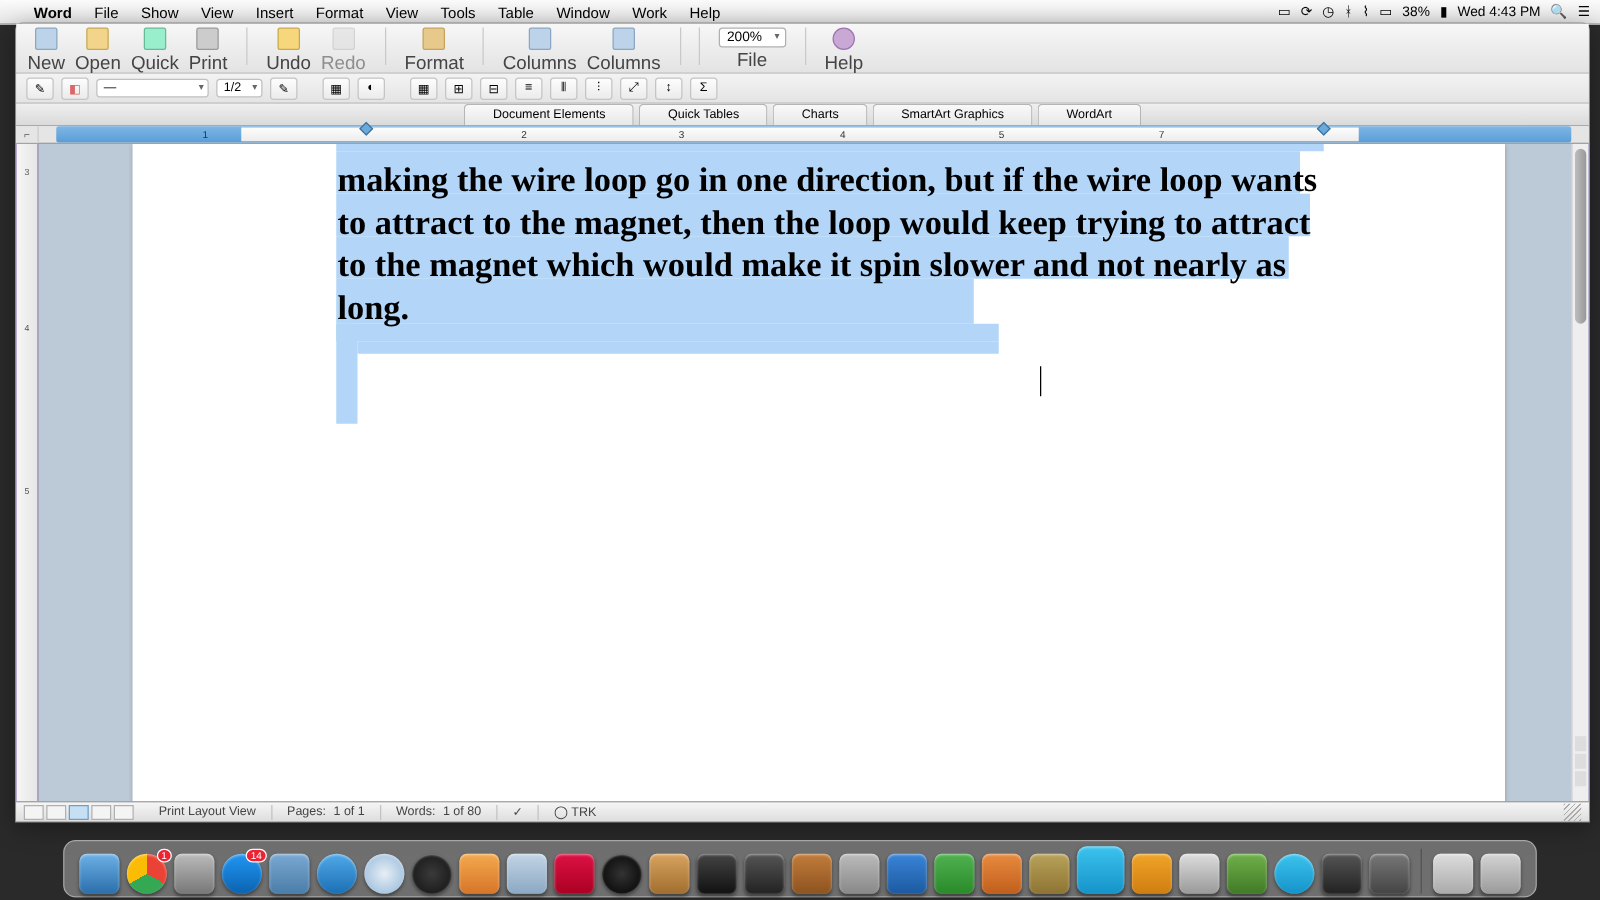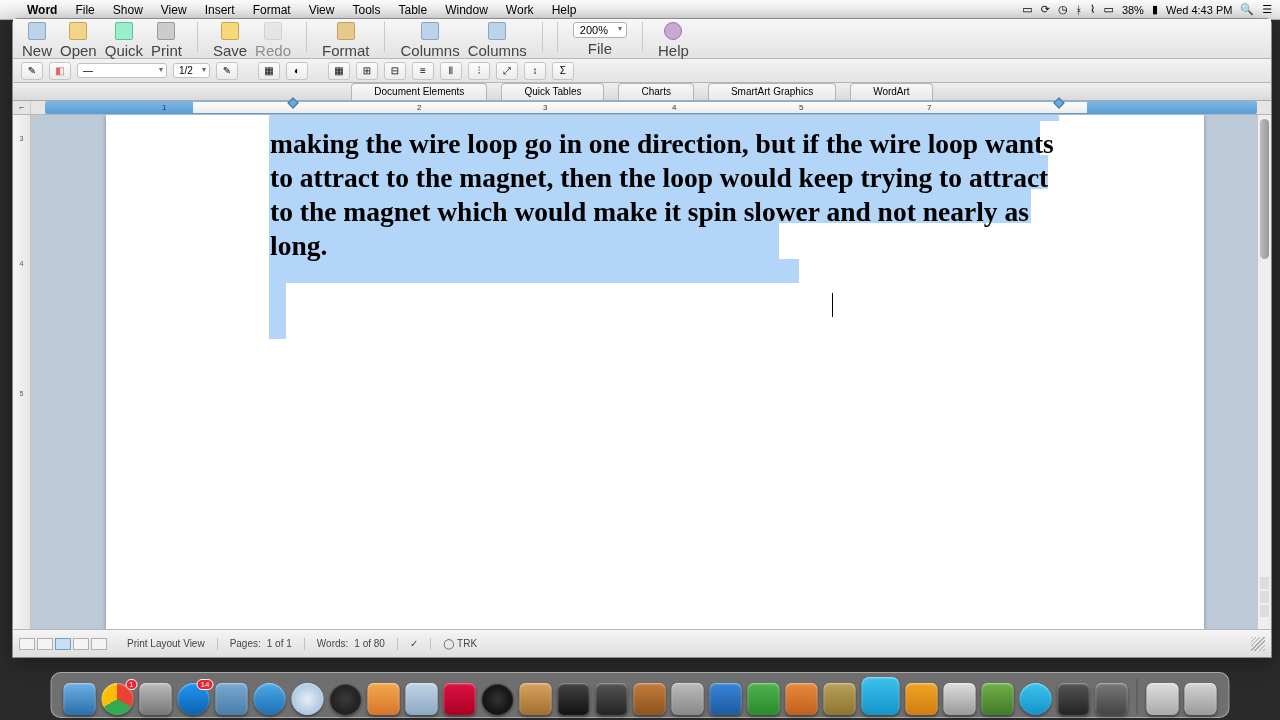--- a/index.html
+++ b/index.html
@@ -33,21 +33,21 @@
 .tb-dd::after { content:"▾"; position:absolute; right:4px; font-size:8px; color:#666;}
 
 
 .fmt-row { height:24px; background:linear-gradient(#f3f3f3,#e4e4e4); border-bottom:1px solid #b5b5b5; display:flex; align-items:center; gap:6px; padding:0 8px; font-size:10px;}
 .fmt-btn { width:22px; height:18px; border:1px solid #c5c5c5; background:linear-gradient(#fdfdfd,#ebebeb); border-radius:3px; display:inline-flex; align-items:center; justify-content:center; cursor:pointer;}
 .fmt-sel { border:1px solid #c0c0c0; background:#fff; font-size:10px; padding:1px 16px 1px 5px; border-radius:3px; position:relative; min-width:70px;}
 .fmt-sel::after { content:"▾"; position:absolute; right:3px; font-size:8px; color:#666;}
 .fmt-sel.tiny { min-width:30px;}
 
 
-.ribbon { height:18px; background:linear-gradient(#efefef,#dadada); border-bottom:1px solid #aaa; display:flex; justify-content:center; gap:14px;}
+.ribbon { height:18px; background:linear-gradient(#efefef,#dadada); border-bottom:1px solid #aaa; display:flex; justify-content:center; gap:4px;}
 .ribbon .tab { padding:2px 22px; font-size:10px; border:1px solid #b5b5b5; border-bottom:none; background:linear-gradient(#f9f9f9,#e8e8e8); border-radius:4px 4px 0 0; cursor:pointer;}
 
 
 .ruler-area { height:14px; background:#e5e5e5; border-bottom:1px solid #b5b5b5; display:flex;}
 .ruler-corner { width:18px; background:#e5e5e5; border-right:1px solid #ccc; display:flex;align-items:center;justify-content:center; font-size:8px; color:#555;}
 .ruler-h { flex:1; position:relative; background:linear-gradient(#7eb6e6,#5a9dd6); margin:0 14px; border-radius:2px;}
 .ruler-h .white { position:absolute; top:1px; bottom:1px; left:148px; right:170px; background:linear-gradient(#fdfdfd,#ececec);}
 .marker { position:absolute; top:-2px; width:8px; height:8px; background:#6ca9db; border:1px solid #3d72a0; transform:rotate(45deg);}
 .ruler-h .tick { position:absolute;font-size:8px;color:#333;top:2px;}
 
@@ -59,21 +59,21 @@
 .page { position:absolute; top:0; left:75px; width:1098px; height:620px; background:#fff; box-shadow:0 1px 4px rgba(0,0,0,.3);}
 .sel { position:absolute; background:#b3d6f8; }
 .para { position:absolute; font-family:Georgia,"Times New Roman",serif; font-weight:bold; font-size:27.5px; line-height:34px; color:#000; }
 .cursor { position:absolute; width:1px; height:24px; background:#000; }
 
 .scroll-v { position:absolute; right:0; top:0; bottom:0; width:14px; background:#eee; border-left:1px solid #c9c9c9;}
 .scroll-v .thumb { position:absolute; left:2px; width:9px; background:linear-gradient(90deg,#bdbdbd,#989898); border-radius:5px; top:4px; height:140px;}
 .scroll-v .nav { position:absolute;left:2px;right:2px;height:12px;background:#ddd;}
 
 
-.statusbar { height:28px; background:linear-gradient(#f5f5f5,#dedede); border-top:1px solid #b7b7b7; display:flex; align-items:center; font-size:10px; color:#444; padding:0 6px; gap:12px;}
+.statusbar { height:16px; background:linear-gradient(#f5f5f5,#dedede); border-top:1px solid #b7b7b7; display:flex; align-items:center; font-size:10px; color:#444; padding:0 6px; gap:12px;}
 .sb-views { display:flex; gap:2px; margin-right:8px;}
 .sb-views .vb { width:16px; height:12px; border:1px solid #b0b0b0; background:#f4f4f4; display:inline-block;}
 .sb-views .vb.act { background:#c7dff3; border-color:#6f9ec5;}
 .sb-sep{width:1px;height:12px;background:#c2c2c2;}
 .sb-kv { display:flex; gap:6px;align-items:flex-end;}
 .sb-right { margin-left:auto;}
 .resize { width:14px;height:14px; background:repeating-linear-gradient(135deg,#aaa 0 1px,transparent 1px 3px);}
 
 
 .dock { position:absolute; bottom:2px; left:50%; transform:translateX(-50%); height:46px; padding:2px 12px; display:flex; gap:6px; align-items:flex-end; background:rgba(240,240,240,.35); border-radius:10px; border:1px solid rgba(255,255,255,.4);}
@@ -132,21 +132,21 @@
         </div>
       <div class="tb-btn">
           <span class="ico" style="background:#ccc;border-color:#999"></span>
           <span class="lbl">Print</span>
         </div>
     </div>
     <div class="tb-sep"></div>
     <div class="tb-group">
       <div class="tb-btn">
           <span class="ico" style="background:#f7d77b;border-color:#caa84a"></span>
-          <span class="lbl">Save</span>
+          <span class="lbl">Undo</span>
         </div>
       <div class="tb-btn" style="opacity:.55">
           <span class="ico" style="background:#ddd;border-color:#bbb"></span>
           <span class="lbl">Redo</span>
         </div>
     </div>
     <div class="tb-sep"></div>
     <div class="tb-group">
       <div class="tb-btn">
           <span class="ico" style="background:#e7c98c;border-color:#c6a25a"></span>

